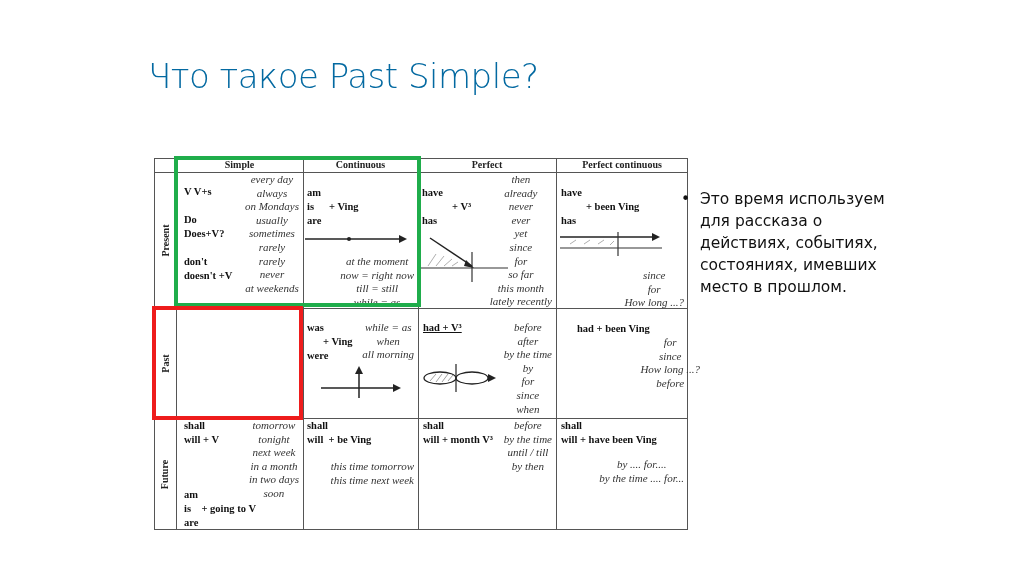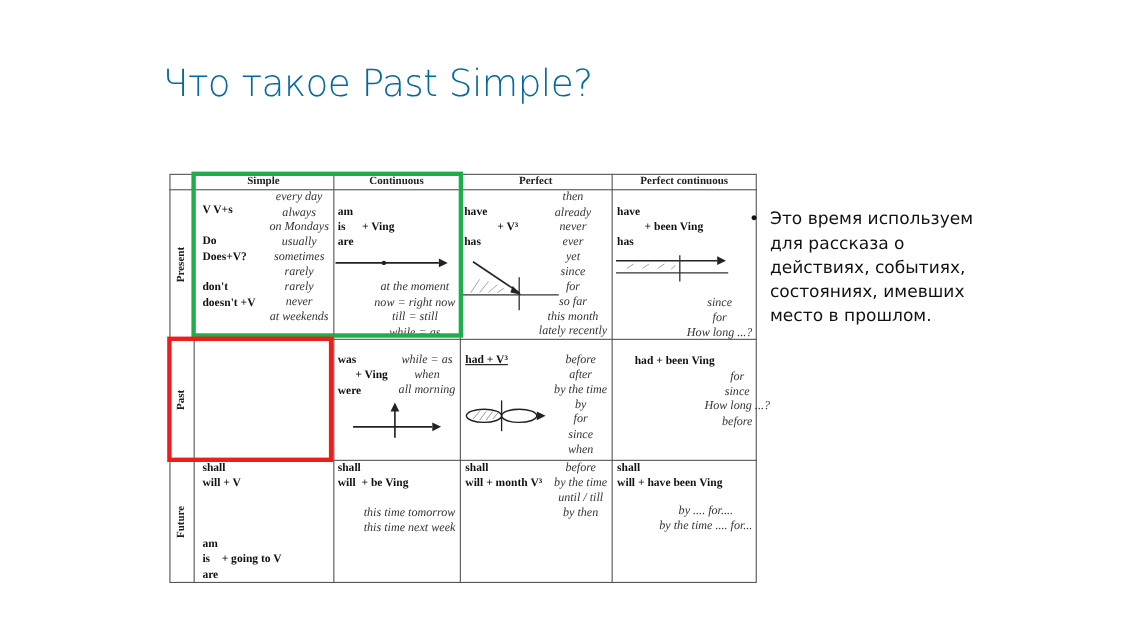--- a/index.html
+++ b/index.html
@@ -197,20 +197,28 @@
       <div>before</div>
     </div>
   </div>
 
   <div class="cell" style="left:22px;top:260px;width:127px;height:112px;">
     <div class="b" style="left:8px;top:1px;">shall</div>
     <div class="b" style="left:8px;top:15px;">will + V</div>
     <div class="b" style="left:8px;top:70px;">am</div>
     <div class="b" style="left:8px;top:84px;white-space:pre;">is    + going to V</div>
     <div class="b" style="left:8px;top:98px;">are</div>
+    <div class="itlist" style="top:1px;">
+      <div>tomorrow</div>
+      <div>tonight</div>
+      <div>next week</div>
+      <div>in a month</div>
+      <div>in two days</div>
+      <div>soon</div>
+    </div>
   </div>
 
   <div class="cell" style="left:149px;top:260px;width:115px;height:112px;">
     <div class="b" style="left:4px;top:1px;">shall</div>
     <div class="b" style="left:4px;top:15px;white-space:pre;">will  + be Ving</div>
     <div class="itlist" style="top:42px;">
       <div>this time tomorrow</div>
       <div>this time next week</div>
     </div>
   </div>

